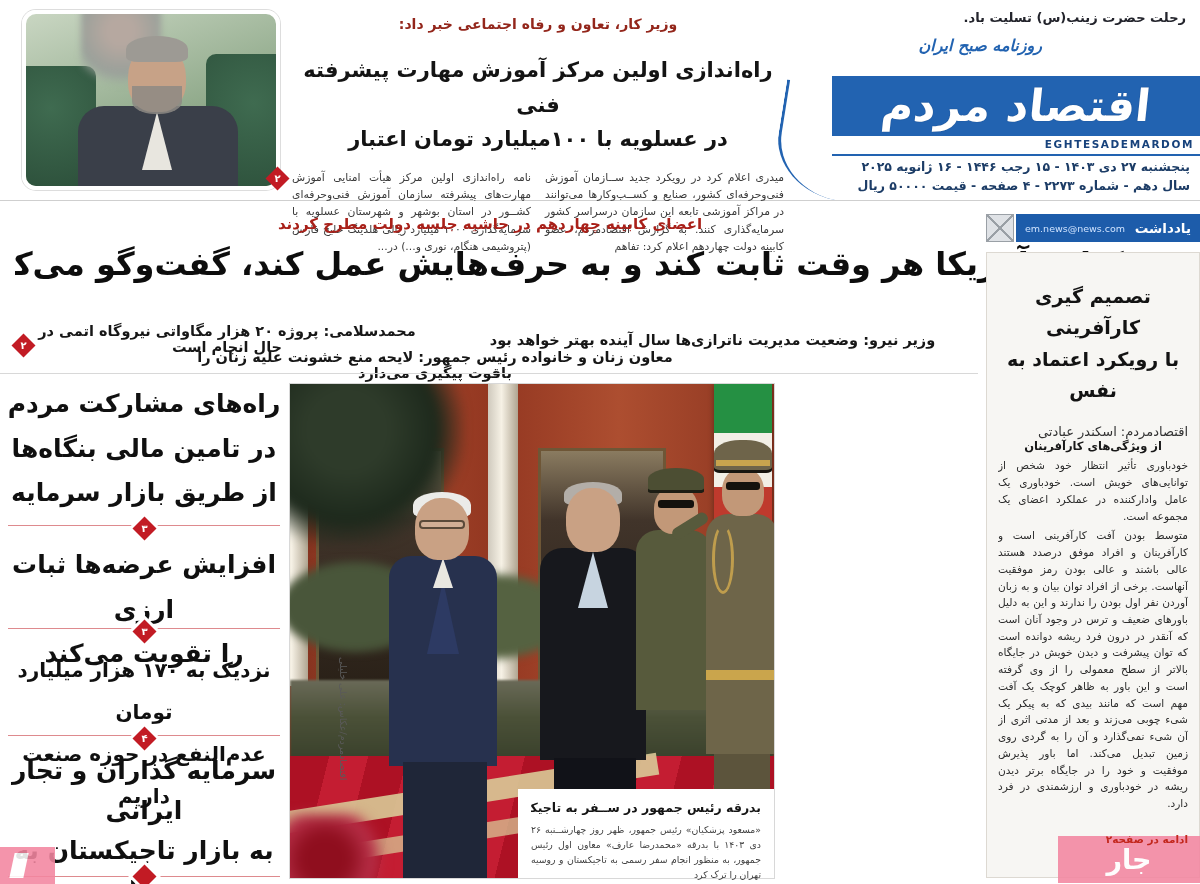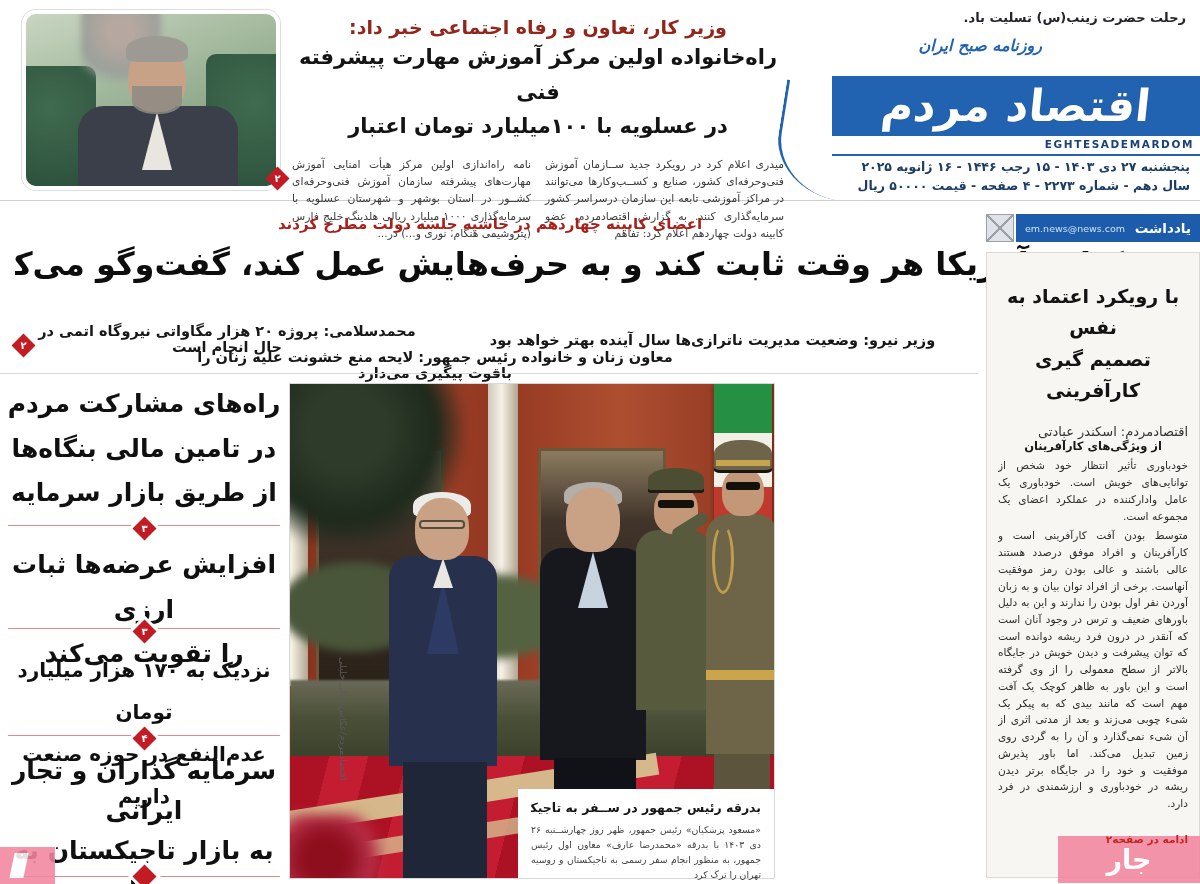--- a/index.html
+++ b/index.html
@@ -29,21 +29,21 @@
   .m-head { position:absolute; left:102px; top:30px; width:58px; height:68px; background:#c7a287; border-radius:48% 48% 42% 42%; }
   .m-hair { position:absolute; left:100px; top:22px; width:62px; height:26px; background:#9d9a94; border-radius:50% 50% 20% 20%; }
   .m-beard { position:absolute; left:106px; top:72px; width:50px; height:28px; background:#8d8a84; border-radius:0 0 45% 45%; opacity:.85; }
 
   .diamond { display:inline-block; width:17px; height:17px; background:#c21b24; transform:rotate(45deg); }
   .diamond i { display:block; width:17px; height:17px; transform:rotate(-45deg); color:#fff; font-size:10px; font-weight:bold; font-style:normal; text-align:center; line-height:17px; }
   .pg-top { position:absolute; left:269px; top:170px; z-index:4; }
 
   
   .top-story { position:absolute; top:16px; left:292px; width:492px; text-align:center; }
-  .ts-kicker { font-size:19px; font-weight:bold; color:#93261b; margin-bottom:2px; }
+  .ts-kicker { font-size:14px; font-weight:bold; color:#93261b; margin-bottom:21px; }
   .ts-headline { font-size:21px; font-weight:900; color:#141414; line-height:1.65; }
   .ts-body { display:flex; gap:14px; margin-top:12px; text-align:justify; font-size:10.8px; line-height:1.6; color:#3a3a3a; }
   .ts-body > div { flex:1; }
 
   
   .main-kicker { position:absolute; top:215px; left:95px; width:790px; text-align:center; font-size:15px; font-weight:900; color:#a92019; }
   .main-headline { position:absolute; top:245px; left:15px; width:1172px; text-align:center; font-size:32px; font-weight:900; color:#0d0d0d; white-space:nowrap; overflow:hidden; }
   .sub-right { position:absolute; top:332px; left:440px; width:545px; text-align:center; font-size:14.5px; font-weight:800; color:#171717; }
   .sub-left  { position:absolute; top:323px; left:28px;  width:398px; text-align:center; font-size:14.5px; font-weight:800; color:#171717; }
   .sub-center{ position:absolute; top:349px; left:175px; width:520px; text-align:center; font-size:14.5px; font-weight:800; color:#171717; }
@@ -182,21 +182,21 @@
     <div class="m-hair"></div>
     <div class="m-beard"></div>
   </div>
   <span class="diamond pg-top">
       <i>۲</i>
     </span>
 
   <div class="top-story">
     <div class="ts-kicker">وزیر کار، تعاون و رفاه اجتماعی خبر داد:</div>
     <div class="ts-headline">
-      <div>راه‌خانواده اولین مرکز آموزش مهارت پیشرفته فنی</div>
+      <div>راه‌اندازی اولین مرکز آموزش مهارت پیشرفته فنی</div>
       <div>در عسلویه با ۱۰۰میلیارد تومان اعتبار</div>
     </div>
     <div class="ts-body">
       <div>میدری اعلام کرد در رویکرد جدید ســازمان آموزش فنی‌وحرفه‌ای کشور، صنایع و کســب‌وکارها می‌توانند در مراکز آموزشی تابعه این سازمان درسراسر کشور سرمایه‌گذاری کنند. به گزارش اقتصادمردم، عضو کابینه دولت چهاردهم اعلام کرد: تفاهم</div>
       <div>نامه راه‌اندازی اولین مرکز هیأت امنایی آموزش مهارت‌های پیشرفته سازمان آموزش فنی‌وحرفه‌ای کشــور در استان بوشهر و شهرستان عسلویه با سرمایه‌گذاری ۱۰۰۰ میلیارد ریالی هلدینگ خلیج فارس (پتروشیمی هنگام، نوری و...) در...</div>
     </div>
   </div>
 
   <div class="main-kicker">اعضای کابینه چهاردهم در حاشیه جلسه دولت مطرح کردند</div>
   <div class="main-headline">پزشکیان: آمریکا هر وقت ثابت کند و به حرف‌هایش عمل کند، گفت‌وگو می‌کنیم</div>
@@ -234,22 +234,22 @@
   </div>
   <div class="red-sep sep4"><span class="diamond"><i></i></span></div>
 
   <div class="note-xbox"></div>
   <div class="note-bar">
     <span class="lbl">یادداشت</span>
     <span class="mail">em.news@news.com</span>
   </div>
   <div class="note-box">
     <div class="nb-title">
+      <div>تصمیم گیری کارآفرینی</div>
       <div>با رویکرد اعتماد به نفس</div>
-      <div>تصمیم گیری کارآفرینی</div>
     </div>
     <div class="nb-byline">اقتصادمردم: اسکندر عبادتی</div>
     <div class="nb-subhead">از ویژگی‌های کارآفرینان</div>
     <div class="nb-bodywrap">
       <p>خودباوری تأثیر انتظار خود شخص از توانایی‌های خویش است. خودباوری یک عامل وادارکننده در عملکرد اعضای یک مجموعه است.</p>
       <p>متوسط بودن آفت کارآفرینی است و کارآفرینان و افراد موفق درصدد هستند عالی باشند و عالی بودن رمز موفقیت آنهاست. برخی از افراد توان بیان و به زبان آوردن نفر اول بودن را ندارند و این به دلیل باورهای ضعیف و ترس در وجود آنان است که آنقدر در درون فرد ریشه دوانده است که توان پیشرفت و دیدن خویش در جایگاه بالاتر از سطح معمولی را از وی گرفته است و این باور به ظاهر کوچک یک آفت مهم است که مانند بیدی که به پیکر یک شیء چوبی می‌زند و بعد از مدتی اثری از آن شیء نمی‌گذارد و آن را به گردی روی زمین تبدیل می‌کند. اما باور پذیرش موفقیت و خود را در جایگاه برتر دیدن ریشه در خودباوری و ارزشمندی در فرد دارد.</p>
 
     </div>
     <div class="nb-cont">ادامه در صفحه۲</div>
   </div>

